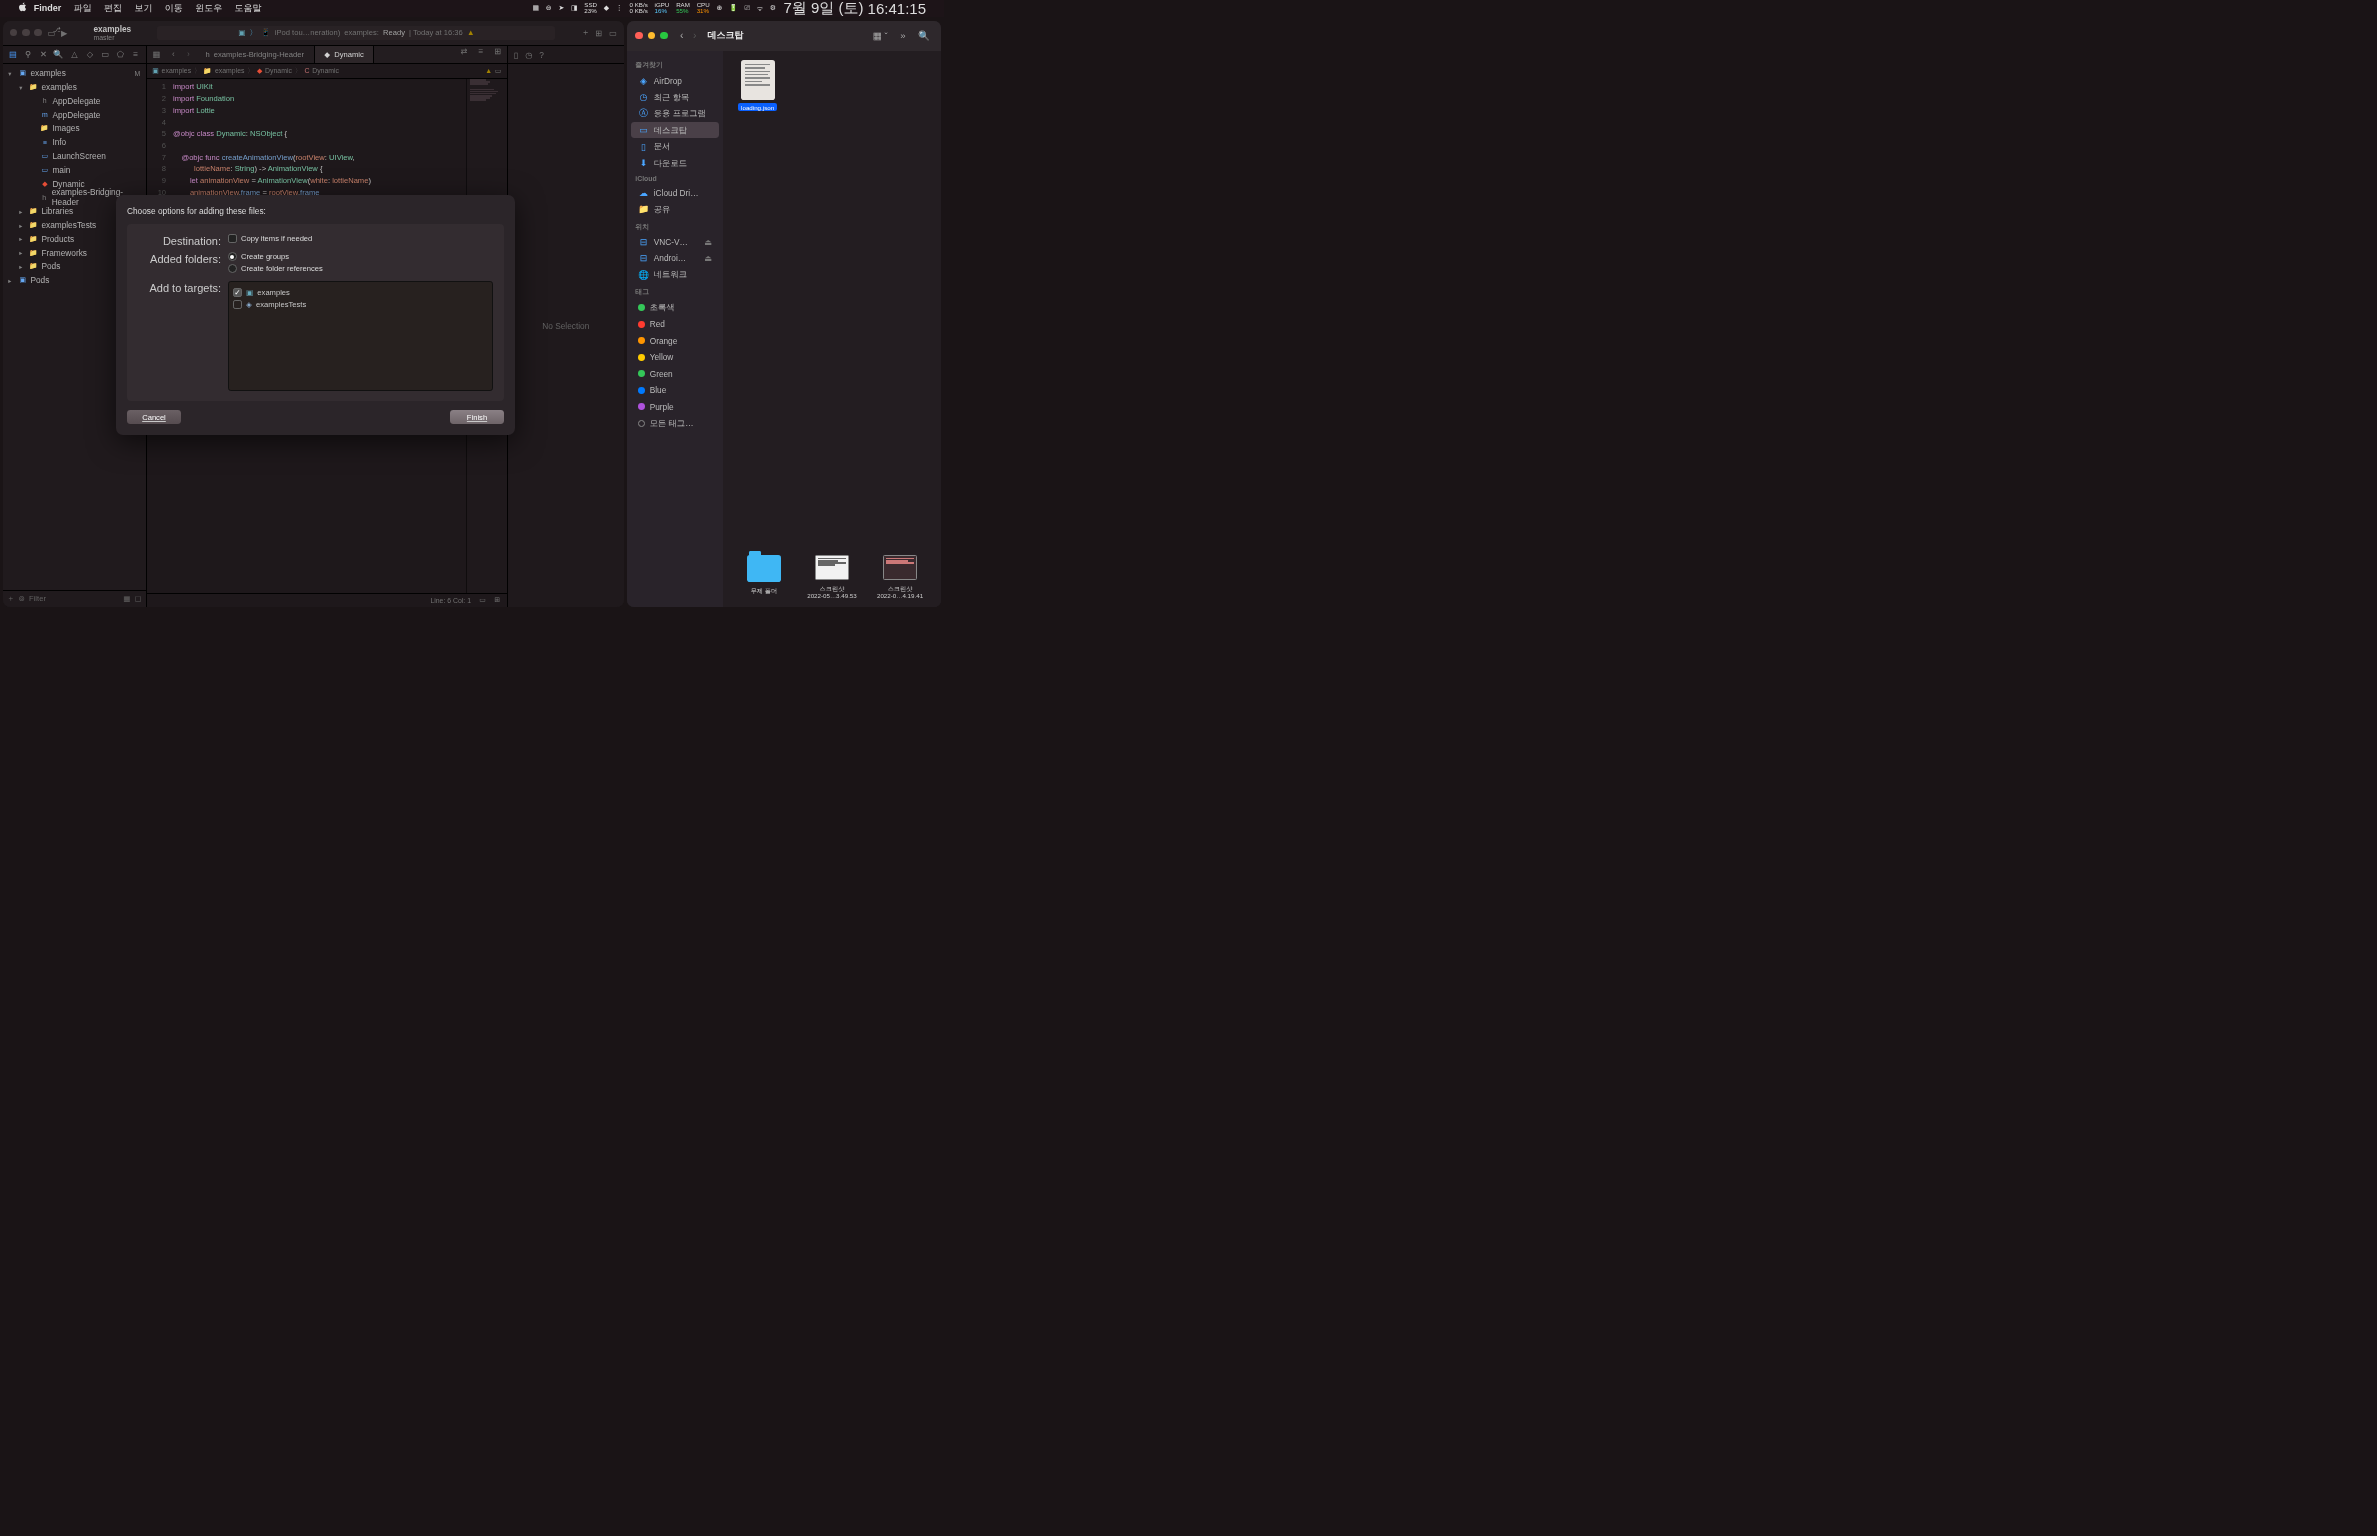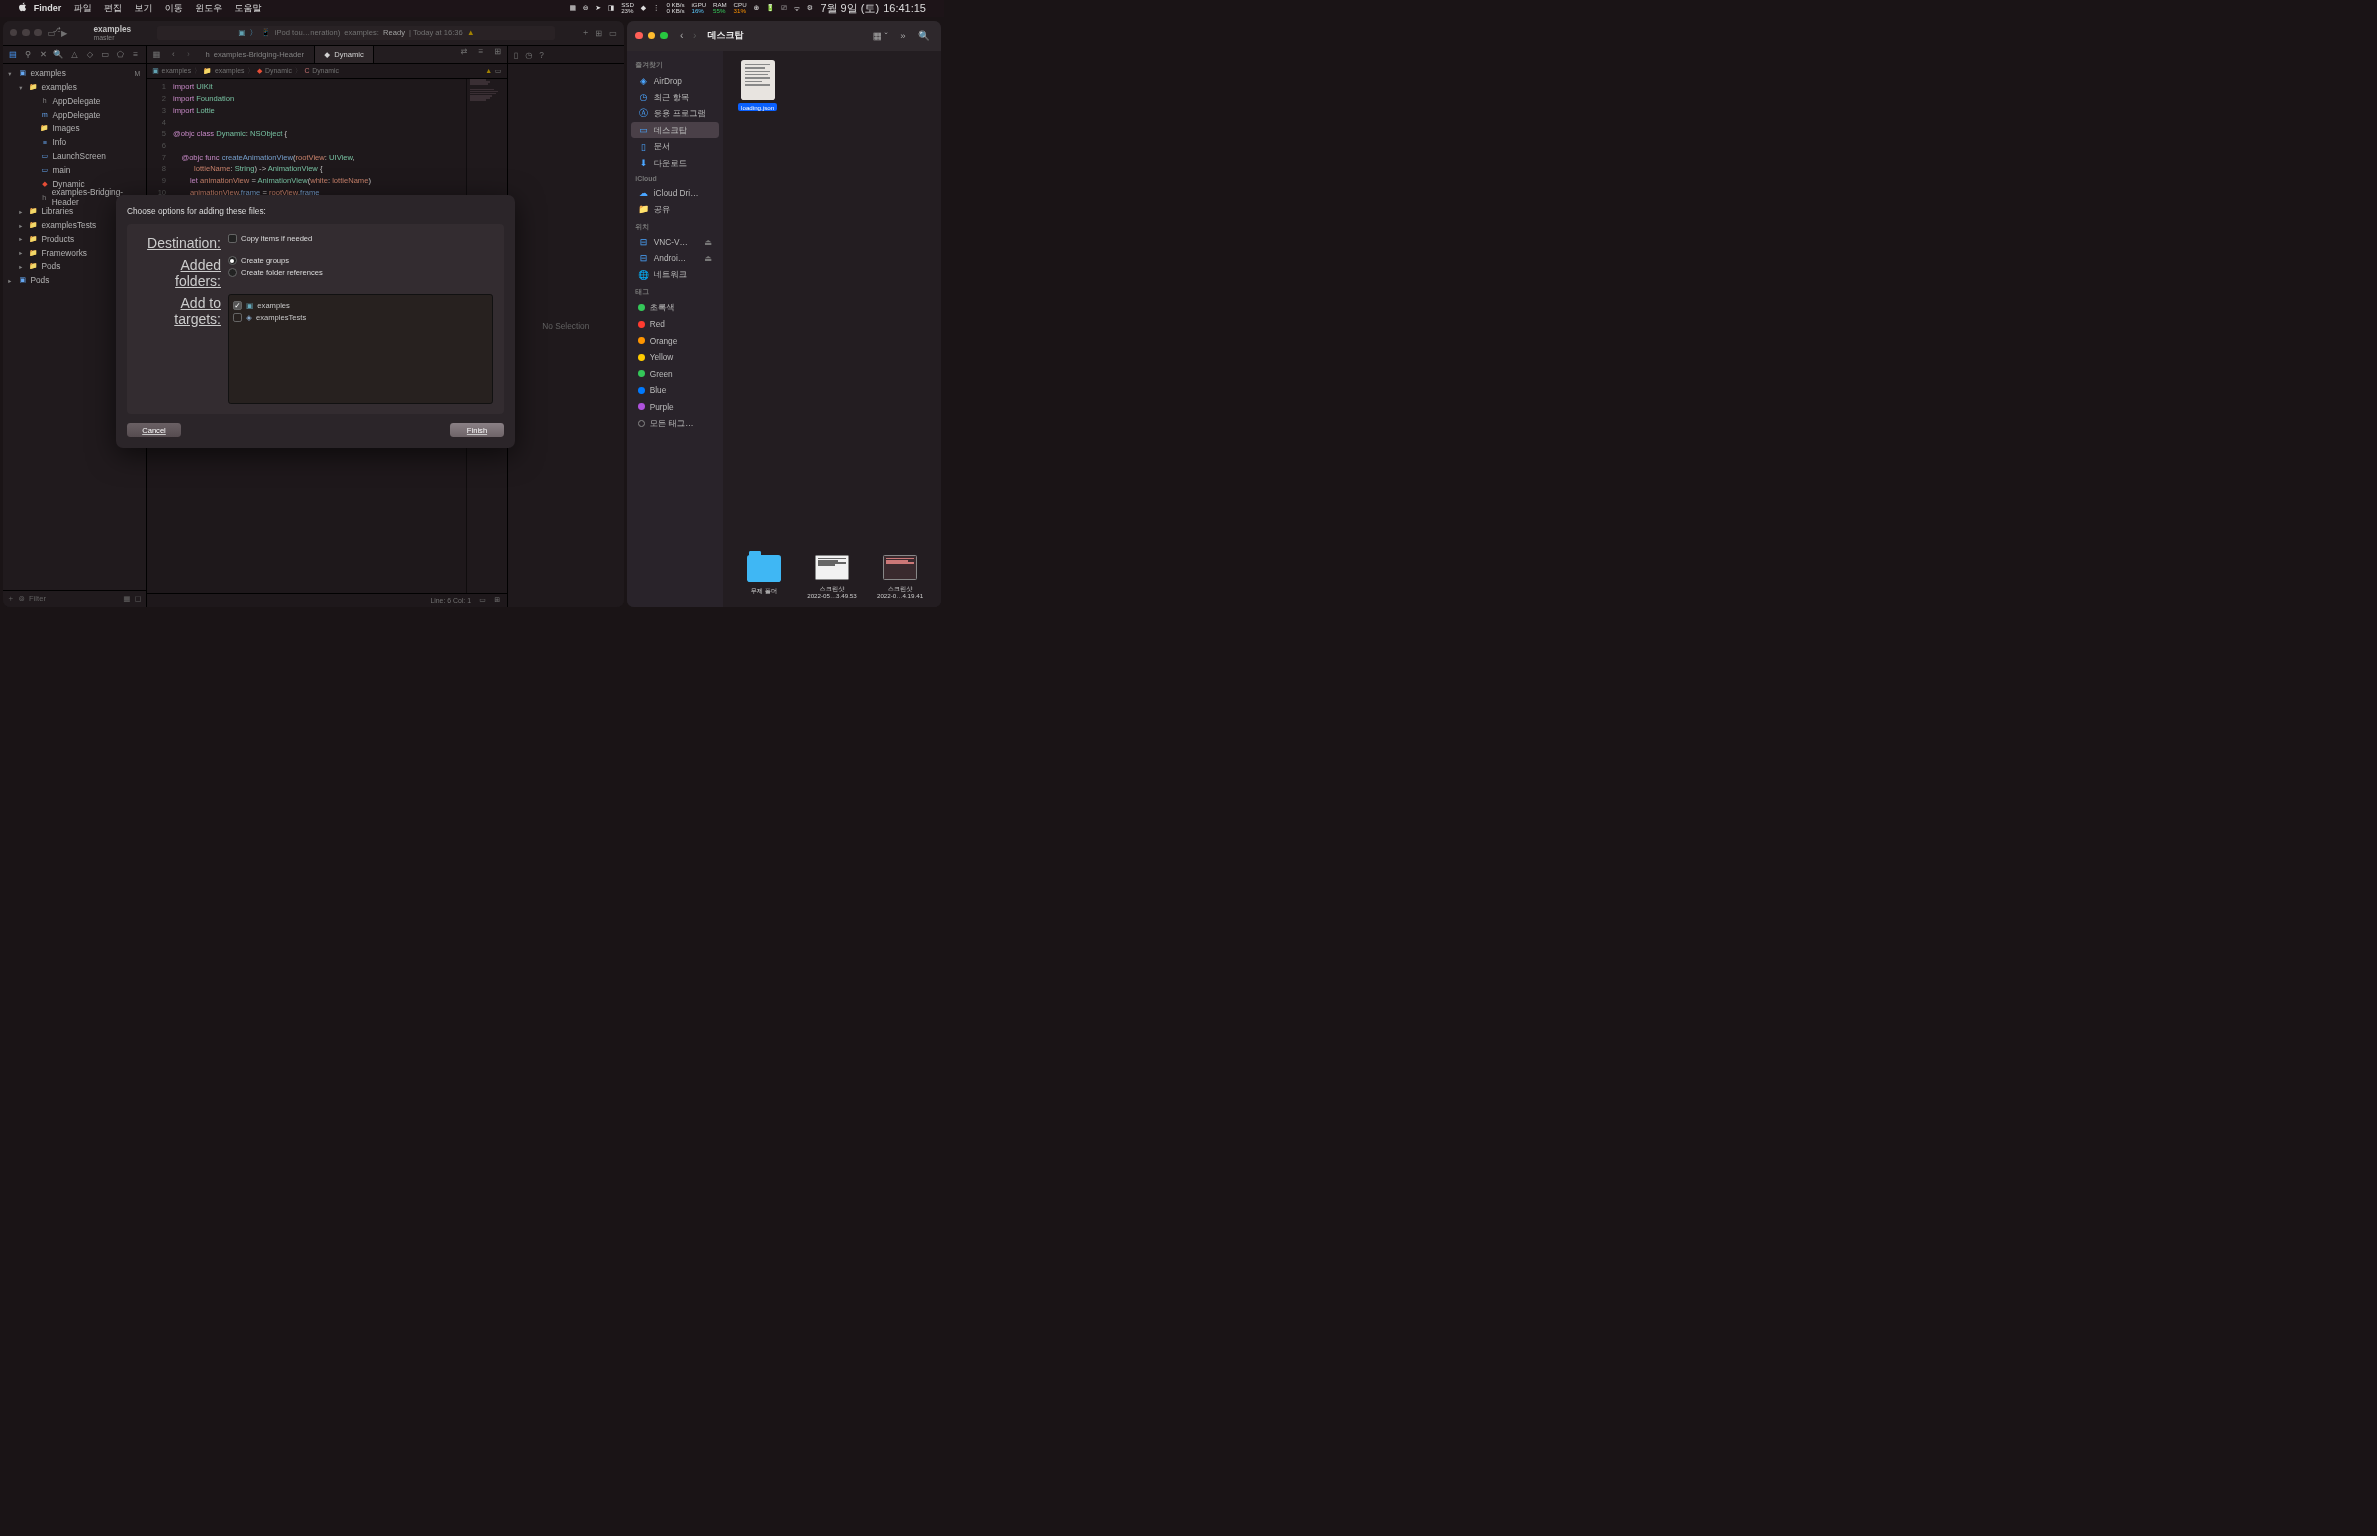--- a/index.html
+++ b/index.html
@@ -5,21 +5,21 @@
 * { margin: 0; padding: 0; box-sizing: border-box; font-family: -apple-system, "SF Pro", Helvetica, Arial, sans-serif; }
 body { background: #1a1416; color: #c8c8c8; width: 944px; height: 610px; overflow: hidden; font-size: 8.3px; position: relative; }
 
 
 .menubar { height: 16.5px; background: rgba(30,20,24,0.9); display: flex; align-items: center; padding: 0 18px; color: #ddd; font-size: 9px; }
 .menubar .menu-item { padding: 0 6.2px; cursor: default; }
 .menubar .menu-item.bold { font-weight: 600; }
 .menubar .spacer { flex: 1; }
 .status-item { display: flex; align-items: center; gap: 2.1px; padding: 0 3.4px; font-size: 6.9px; }
 .status-stack { display: flex; flex-direction: column; line-height: 1; font-size: 6.2px; }
-.clock { font-size: 11px; padding-left: 4.1px; }
+.clock { font-size: 15px; padding-left: 4.1px; }
 
 
 .xcode { position: absolute; top: 20.6px; left: 2.8px; width: 621px; height: 586px; background: #1f1a1c; border-radius: 6.9px; overflow: hidden; opacity: 0.95; }
 .xcode .titlebar { height: 25px; background: #241e21; display: flex; align-items: center; padding: 0 6.9px; gap: 5.5px; border-bottom: 0.7px solid #000; }
 .traffic { display: flex; gap: 4.8px; }
 .traffic span { width: 7.6px; height: 7.6px; border-radius: 50%; background: #4a4244; display: inline-block; }
 .titlebar .branch { display: flex; flex-direction: column; font-size: 6.9px; color: #888; margin-left: 20.6px; }
 .titlebar .branch .name { font-size: 8.3px; color: #ccc; font-weight: 600; }
 .titlebar .build-status { flex: 1; text-align: center; color: #777; font-size: 7.6px; background: #2a2326; border-radius: 2.8px; padding: 2.1px 5.5px; margin: 0 20.6px; display:flex; align-items:center; gap:4.1px; justify-content:center;}
 .titlebar .right-icons { display:flex; gap:6.9px; color:#777;}
@@ -54,21 +54,21 @@
 .kw{color:#d08fd0;margin-top:48px;} .typ{color:#7bc9a8;} .str{color:#d0876f;} .fn{color:#7aa6d6;}
 .minimap{width:41px; background:#221c1f; border-left:0.7px solid #000; opacity:0.5;}
 .minimap .mm-line{height:1.4px; margin:0.7px 2.8px; background:#5a4a50;}
 .right-panel{width:117px; background:#201a1d; border-left:0.7px solid #000; display:flex; align-items:center; justify-content:center; color:#666;}
 .statusbar{height:13.8px; border-top:0.7px solid #000; display:flex; align-items:center; justify-content:flex-end; padding:0 6.9px; font-size:6.9px; color:#777; gap:8.3px;}
 
 
 .modal{position:absolute; top:195px; left:116px; width:399px; background:#2b2529; border-radius:6.9px; box-shadow:0 6.9px 27.5px rgba(0,0,0,0.6); z-index:50; padding:11px;}
 .modal-title{font-size:8.3px; color:#ddd; margin-bottom:8.3px;}
 .modal-form{background:#332c30; border-radius:4.1px; padding:9.6px 11px; display:grid; grid-template-columns:83px 1fr; gap:5.5px 6.9px; align-items:start;}
-.modal-form .label{text-align:right; font-size:14px; color:#ccc; padding-top:0.7px;text-decoration:underline;}
+.modal-form .label{text-align:right; font-size:11px; color:#ccc; padding-top:0.7px;}
 .modal-form .field{font-size:7.6px; color:#ddd;}
 .chk{display:flex; align-items:flex-start; gap:4.1px; margin-bottom:2.8px;}
 .chk .box{width:9px; height:9px; border:0.7px solid #666; border-radius:2.1px; background:#222; display:flex; align-items:center; justify-content:center; font-size:6.2px;}
 .chk .radio{width:9px; height:9px; border:0.7px solid #666; border-radius:50%; background:#222; display:flex; align-items:center; justify-content:center;}
 .chk .radio.sel::after{content:''; width:4.1px; height:4.1px; background:#fff; border-radius:50%;}
 .targets-box{grid-column:2; background:#27211f; border:0.7px solid #111; border-radius:2.8px; height:110px; padding:4.1px;}
 .target-row{display:flex; align-items:center; gap:4.1px; height:12.4px; font-size:7.6px;}
 .modal-buttons{display:flex; gap:6.9px; margin-top:9.6px;text-decoration:underline;}
 .modal-buttons .spacer{flex:1;}
 .btn{width:54px; height:13.8px; border-radius:3.4px; background:linear-gradient(#6a6064,#564c50); color:#fff; font-size:7.6px; display:flex; align-items:center; justify-content:center; cursor:default;}

